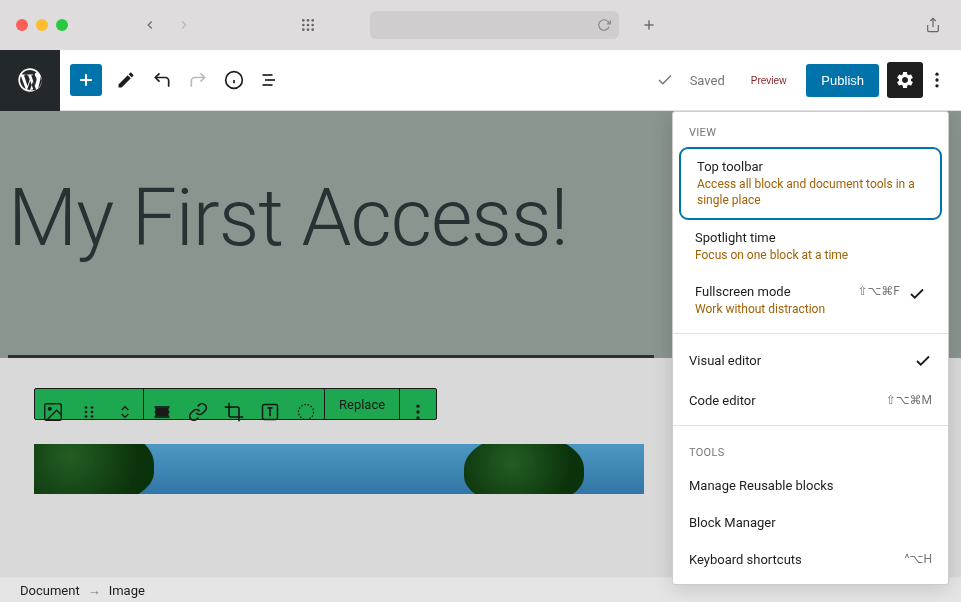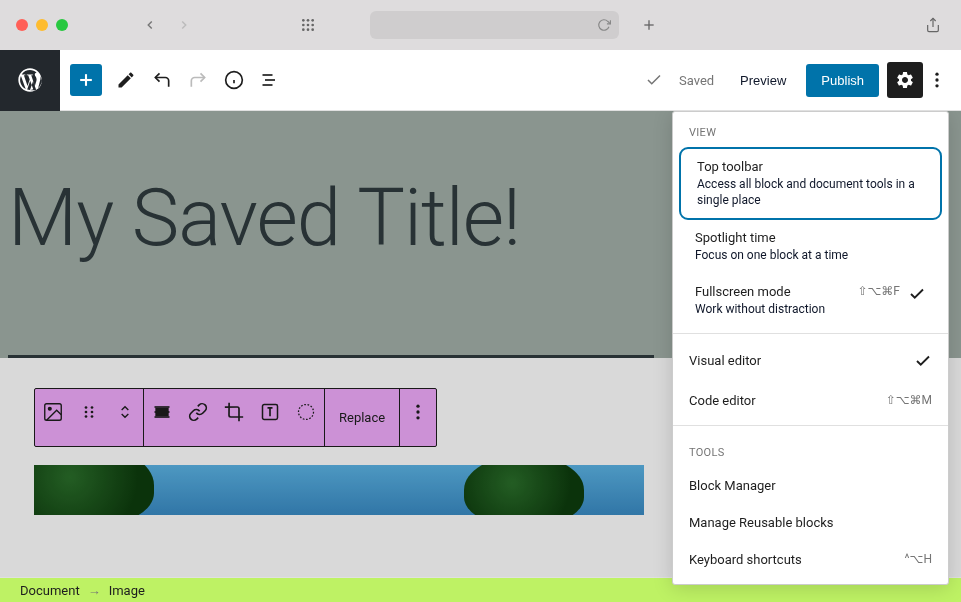--- a/index.html
+++ b/index.html
@@ -19,56 +19,56 @@
 
 
 .editor-bar { height: 61px; background: #fff; display: flex; align-items: center; padding: 0 10px; border-bottom: 1px solid #e0e0e0; }
 .wp-logo { width: 60px; height: 61px; background: #23282d; display: flex; align-items: center; justify-content: center; margin-left:-10px; margin-right: 10px; }
 .wp-logo svg { fill: #fff; }
 .add-block { width: 32px; height: 32px; background: #0073aa; border-radius: 3px; display: flex; align-items: center; justify-content: center; margin-right: 6px; }
 .icon-btn { width: 36px; height: 36px; display: flex; align-items: center; justify-content: center; color: #1e1e1e; }
 .icon-btn.disabled { color: #bbb; }
 .spacer { flex: 1; }
 .save-status { display: flex; align-items: center; gap: 16px; color: #757575; margin-right: 14px; }
-.preview-btn { color: #0f172a; padding: 8px 12px; border: none; background: none; font-size: 13px; }
+.preview-btn { color: #7f1d1d; padding: 8px 12px; border: none; background: none; font-size: 10px; }
 .publish-btn { background: #0073aa; color: #fff; border: none; padding: 9px 15px; border-radius: 3px; font-size: 13px; margin: 0 8px; }
 .settings-btn { width: 36px; height: 36px; background: #1e1e1e; display: flex; align-items: center; justify-content: center; border-radius: 3px; }
 .more-btn { width: 28px; height: 36px; display: flex; align-items: center; justify-content: center; color: #1e1e1e; }
 
 
 .canvas-wrap { position: relative; height: 491px; background: #fff; overflow: hidden; }
 .canvas-dim { position: absolute; inset: 0; background: rgba(0,0,0,0.15); pointer-events: none; z-index: 3; }
 .canvas { position: relative; height: 466px; overflow: hidden; }
 .hero { background: #a3b0a8; padding: 60px 0 0 0; }
 .post-title { font-size: 80px; font-weight: 300; color: #2f3b3f; letter-spacing: -1px; padding-left: 8px; }
 .hr { height: 3px; background: #2f3b3f; width: 646px; margin: 90px 0 0 8px; }
 .block-area { padding: 30px 0 0 34px; }
-.block-toolbar { display: inline-flex; border: 1px solid #1e1e1e; background: #f0abfc; border-radius: 2px; height: 59px; }
+.block-toolbar { display: inline-flex; border: 1px solid #1e1e1e; background: #22c55e; border-radius: 2px; height: 32px; }
 .bt-group { display: flex; border-right: 1px solid #1e1e1e; }
 .bt-group:last-child { border-right: none; }
 .bt-btn { width: 36px; height: 46px; display: flex; align-items: center; justify-content: center; }
 .bt-replace { padding: 0 14px; display: flex; align-items: center; font-size: 13px; }
 .image-block { width: 610px; height: 50px; margin-top: 18px; background: linear-gradient(180deg,#5bb3e4 0%, #3a8bc4 100%); position: relative; overflow: hidden; }
 .palm { position: absolute; bottom: -10px; background: radial-gradient(circle at 40% 40%, #2a6e2a 0%, #0e3d0e 70%); border-radius: 50% 50% 40% 40%; }
 .palm.p1 { width: 140px; height: 80px; left: -20px; }
 .palm.p2 { width: 120px; height: 70px; left: 430px; }
 
 
-.breadcrumb { height: 25px; border-top: 1px solid #e0e0e0; display: flex; align-items: center; padding: 0 20px; font-size: 13px; gap: 8px; color: #1e1e1e; background:#bef264; position:relative; z-index:5;}
+.breadcrumb { height: 25px; border-top: 1px solid #e0e0e0; display: flex; align-items: center; padding: 0 20px; font-size: 13px; gap: 8px; color: #1e1e1e; background:#e5e5e5; position:relative; z-index:5;}
 .breadcrumb .arrow { color: #757575; }
 
 
 .dropdown { position: absolute; top: 0; right: 12px; width: 277px; background: #fff; border: 1px solid #ccc; border-radius: 3px; box-shadow: 0 3px 20px rgba(0,0,0,0.15); z-index: 10; padding-bottom: 6px; }
 .dd-section-label { font-size: 11px; color: #757575; padding: 14px 16px 8px; letter-spacing: 0.3px; }
 .dd-item { padding: 10px 16px; display: flex; align-items: flex-start; gap: 8px; position: relative; }
 .dd-item.hoverable { margin: 0 6px; border-radius: 2px; }
 .dd-item.highlighted { border: 2px solid #0073aa; margin: 0 6px; border-radius: 9px; }
 .dd-item-body { flex: 1; }
 .dd-title { font-size: 13px; color: #1e1e1e; }
-.dd-desc { font-size: 12px; color: #0f172a; margin-top: 2px; line-height: 1.35; }
+.dd-desc { font-size: 12px; color: #a16207; margin-top: 2px; line-height: 1.35; }
 .dd-shortcut { font-size: 12px; color: #757575; }
 .dd-check { width: 18px; display: flex; align-items: center; justify-content: center; }
 .dd-sep { height: 1px; background: #e0e0e0; margin: 6px 0; }
 .dd-simple { padding: 11px 16px; display: flex; align-items: center; }
 .dd-simple .dd-title { flex: 1; }
 
 svg { display: block; }
 </style>
 </head>
 <body>
@@ -187,21 +187,21 @@
         <circle cx="12" cy="5" r="2"></circle>
         <circle cx="12" cy="12" r="2"></circle>
         <circle cx="12" cy="19" r="2"></circle>
       </svg>
   </div>
 </div>
 
 <div class="canvas-wrap">
   <div class="canvas">
     <div class="hero">
-      <div class="post-title">My Saved Title!</div>
+      <div class="post-title">My First Access!</div>
       <div class="hr"></div>
     </div>
     <div class="block-area">
       <div class="block-toolbar">
         <div class="bt-group">
           <div class="bt-btn">
             <svg width="22" height="22" viewBox="0 0 24 24" fill="none" stroke="#1e1e1e" stroke-width="1.5">
                 <rect x="3" y="3" width="18" height="18" rx="2"></rect>
                 <circle cx="8.5" cy="8.5" r="1.5" fill="#1e1e1e"></circle>
                 <polyline points="21 15 16 10 5 21"></polyline>
@@ -327,23 +327,23 @@
 
     <div class="dd-simple">
       <div class="dd-title">Code editor</div>
       <div class="dd-shortcut">⇧⌥⌘M</div>
     </div>
 
     <div class="dd-sep"></div>
     <div class="dd-section-label">TOOLS</div>
 
     <div class="dd-simple">
+      <div class="dd-title">Manage Reusable blocks</div>
+    </div>
+    <div class="dd-simple">
       <div class="dd-title">Block Manager</div>
-    </div>
-    <div class="dd-simple">
-      <div class="dd-title">Manage Reusable blocks</div>
     </div>
     <div class="dd-simple">
       <div class="dd-title">Keyboard shortcuts</div>
       <div class="dd-shortcut">^⌥H</div>
     </div>
   </div>
 </div>
 
 </body></html>

